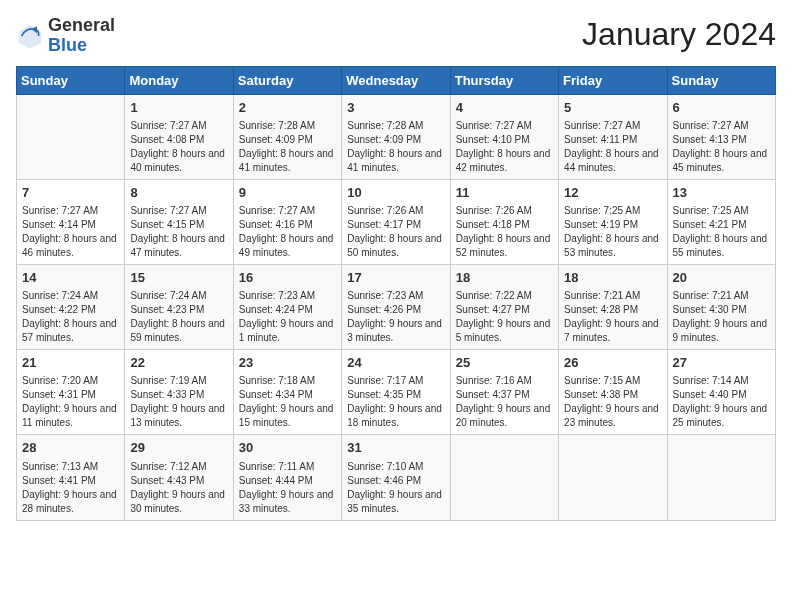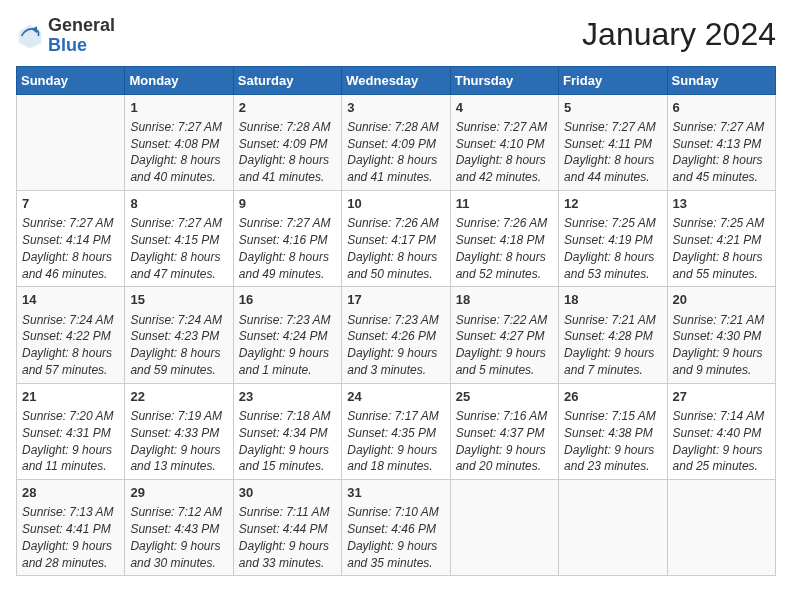--- a/index.html
+++ b/index.html
@@ -79,23 +79,22 @@
     tbody tr:nth-child(odd) td {
       background: #f9f9f9;
     }
     .day-number {
       font-weight: bold;
       font-size: 13px;
       display: block;
       margin-bottom: 2px;
     }
     .day-info {
-      font-size: 12px;
+      font-size: 10px;
       color: #333;
-      font-style: italic;
     }
     td.empty {
       background: #f0f0f0;
     }
   </style>
 </head>
 <body>
 
 <div class="header-area">
   <div class="logo">

